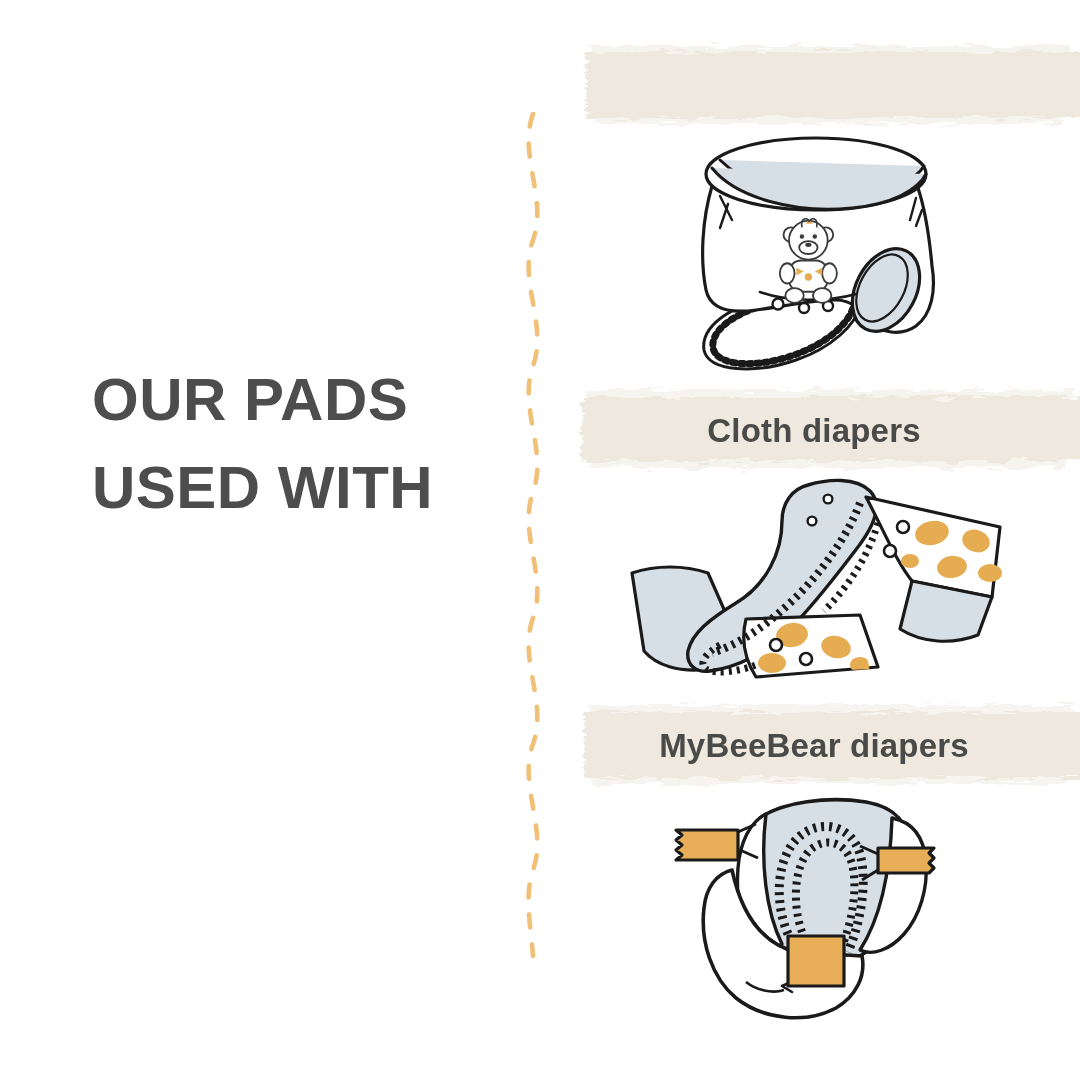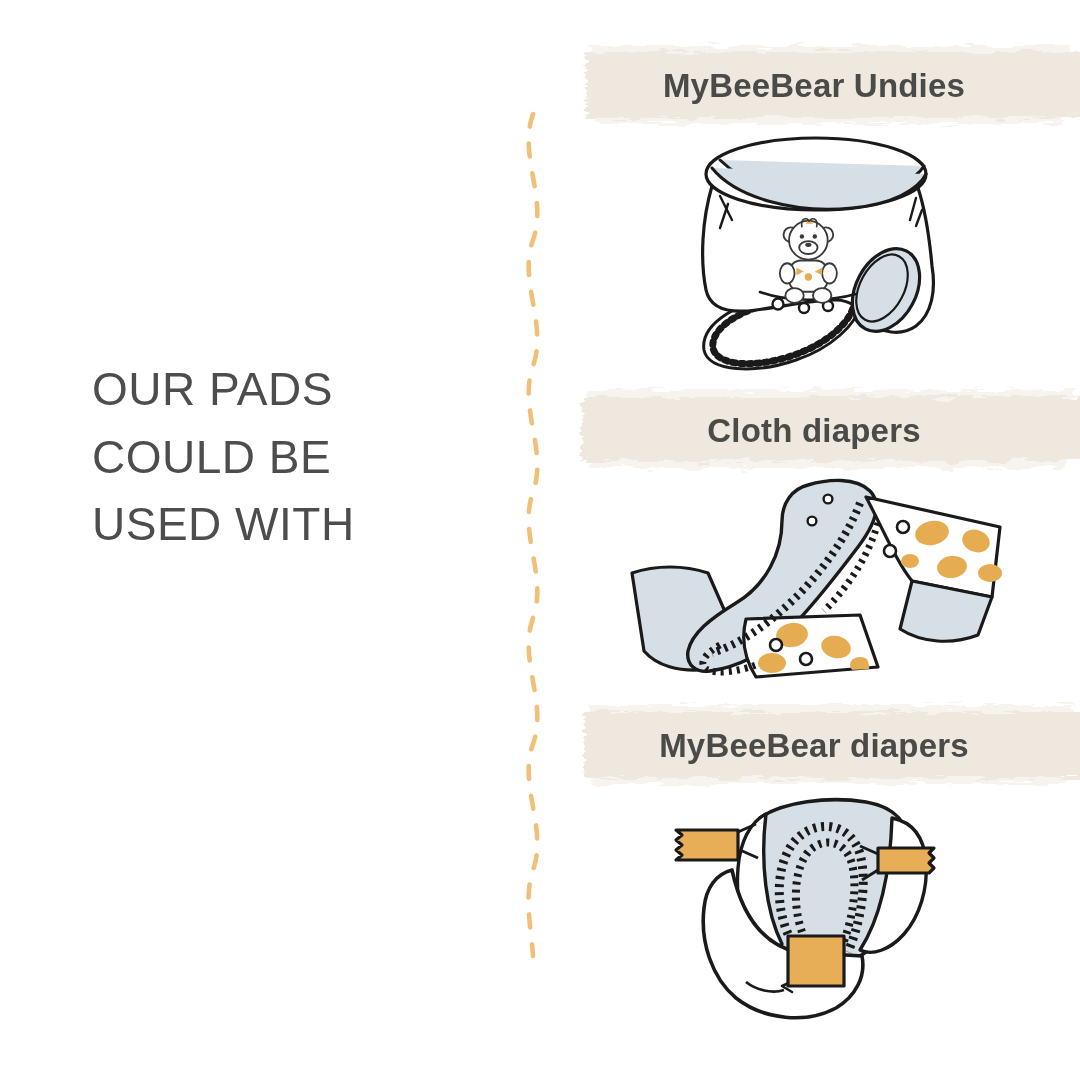--- a/index.html
+++ b/index.html
@@ -18,24 +18,24 @@
     overflow: hidden;
   }
 
   
   .headline {
     position: absolute;
     left: 92px;
     top: 356px;
     width: 400px;
     color: #4d4d4d;
-    font-size: 46px;
+    font-size: 60px;
     line-height: 1.47;
     letter-spacing: 0.5px;
-    font-weight: 400;
+    font-weight: 700;
     text-transform: uppercase;
   }
   .headline .hl-line { display: block; white-space: nowrap; }
 
   
   .divider {
     position: absolute;
     left: 498px;
     top: 110px;
     width: 70px;
@@ -84,21 +84,20 @@
   .art-2 { height: 225px; }
   .art-3 { height: 250px; }
 </style>
 </head>
 <body>
 
 <div id="canvas">
 
   <div class="headline">
     <span class="hl-line">OUR PADS</span>
-    <span class="hl-line">COULD BE</span>
     <span class="hl-line">USED WITH</span>
   </div>
 
   <svg class="divider" viewBox="0 0 70 850">
     <path d="M 35 4
              C 20 46, 50 88, 35 130
              C 20 172, 50 214, 35 256
              C 20 298, 50 340, 35 382
              C 20 424, 50 466, 35 508
              C 20 550, 50 592, 35 634
@@ -115,21 +114,20 @@
           <feDisplacementMap in="SourceGraphic" in2="n" scale="13" xChannelSelector="R" yChannelSelector="G"></feDisplacementMap>
         </filter>
       </defs>
       <g filter="url(#rough1)">
         <rect x="26" y="12" width="500" height="66" fill="#efe8df"></rect>
         <rect x="30" y="6" width="480" height="14" fill="#efe8df" opacity="0.55"></rect>
         <rect x="34" y="72" width="470" height="12" fill="#efe8df" opacity="0.5"></rect>
       </g>
     </svg>
 
-    <div class="band-label">MyBeeBear Undies</div>
 
     <svg class="art art-1" viewBox="0 0 520 250">
       <g fill="none" stroke="#1a1a1a" stroke-width="3.2" stroke-linejoin="round" stroke-linecap="round">
 
         <path d="M 232 168 C 178 176, 140 200, 144 226 C 148 248, 196 250, 236 236
                  C 272 224, 296 200, 300 182" fill="#ffffff" stroke="#1a1a1a" stroke-width="3"></path>
         <path d="M 234 174 C 186 182, 150 202, 153 224 C 157 243, 198 244, 234 231
                  C 266 220, 288 200, 293 184" fill="none" stroke="#1a1a1a" stroke-width="7" stroke-dasharray="3 5"></path>
 
         <path d="M 152 62

